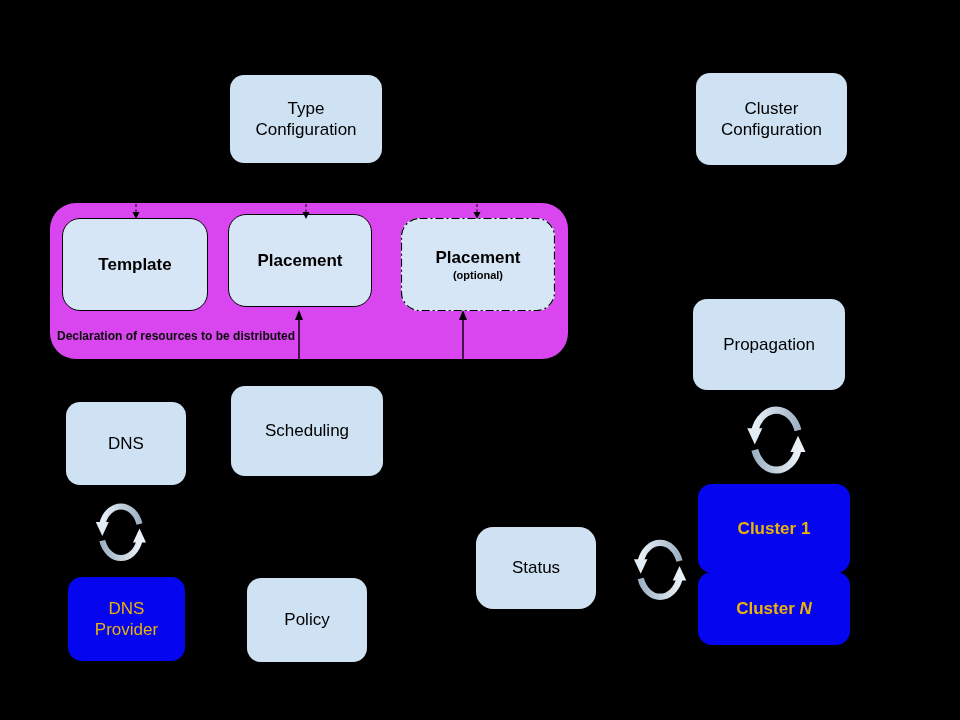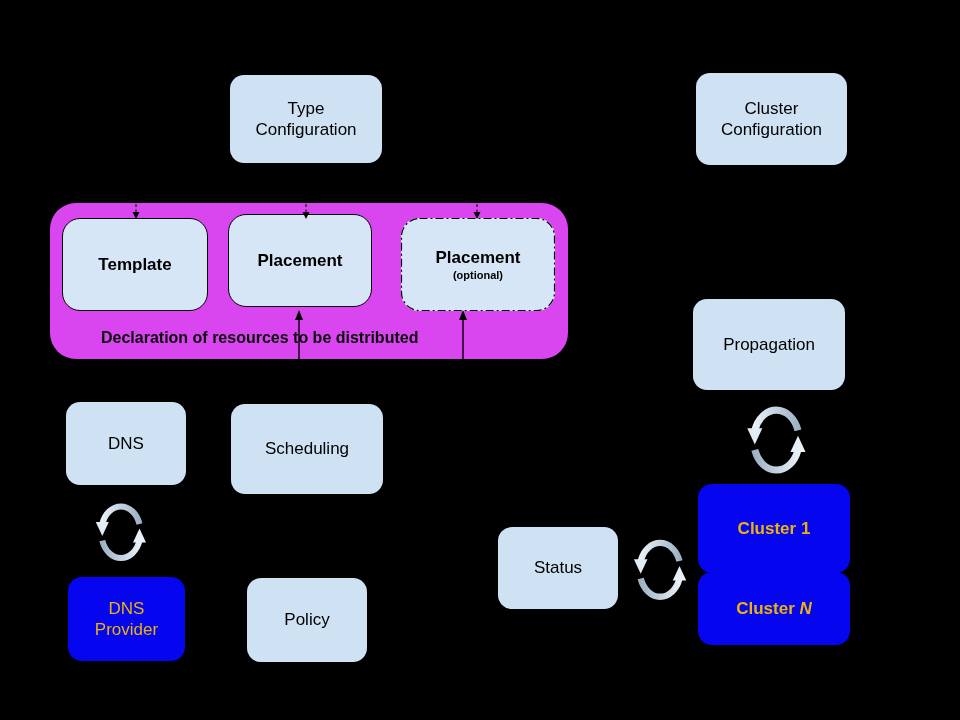--- a/index.html
+++ b/index.html
@@ -18,21 +18,21 @@
     position:absolute;left:50px;top:203px;width:518px;height:156px;
     background:#d946ef;border-radius:26px;font-weight:bold;
   }
   .inner{
     background:#d7e6f6;border:1px solid #000;border-radius:18px;font-size:17px;
   }
   .inner.noborder{border:none;}
   .dashdot-svg{position:absolute;inset:0;width:100%;height:100%;}
   .sub{font-size:11px;margin-top:1px;}
   .caption{
-    position:absolute;left:7px;top:126px;font-size:16px;color:#0a0a0a;white-space:nowrap;margin-left:44px;
+    position:absolute;left:7px;top:126px;font-size:12px;color:#0a0a0a;white-space:nowrap;
   }
   .it{font-style:italic;}
   #overlay{position:absolute;left:0;top:0;width:960px;height:720px;pointer-events:none;}
 </style>
 </head>
 <body>
 
 <div id="stage">
 
   <div class="node light" style="left:230px;top:75px;width:152px;height:88px;">
@@ -59,38 +59,38 @@
       <span>Placement</span>
       <span class="sub">(optional)</span>
     </div>
     <div class="caption">Declaration of resources to be distributed</div>
   </div>
 
   <div class="node light" style="left:66px;top:402px;width:120px;height:83px;">
     <span>DNS</span>
   </div>
 
-  <div class="node light" style="left:231px;top:404px;width:152px;height:90px;">
+  <div class="node light" style="left:231px;top:386px;width:152px;height:90px;">
     <span>Scheduling</span>
   </div>
 
   <div class="node blue regular" style="left:68px;top:577px;width:117px;height:84px;">
     <span>DNS</span>
     <span>Provider</span>
   </div>
 
   <div class="node light" style="left:693px;top:299px;width:152px;height:91px;">
     <span>Propagation</span>
   </div>
 
   <div class="node light" style="left:247px;top:578px;width:120px;height:84px;">
     <span>Policy</span>
   </div>
 
-  <div class="node light" style="left:498px;top:527px;width:120px;height:82px;">
+  <div class="node light" style="left:476px;top:527px;width:120px;height:82px;border-radius:17px;">
     <span>Status</span>
   </div>
 
   <div class="node blue" style="left:698px;top:484px;width:152px;height:89px;">
     <span><span>Cluster </span><span>1</span></span>
   </div>
 
   <div class="node blue" style="left:698px;top:572px;width:152px;height:73px;">
     <span><span>Cluster </span><span class="it">N</span></span>
   </div>

